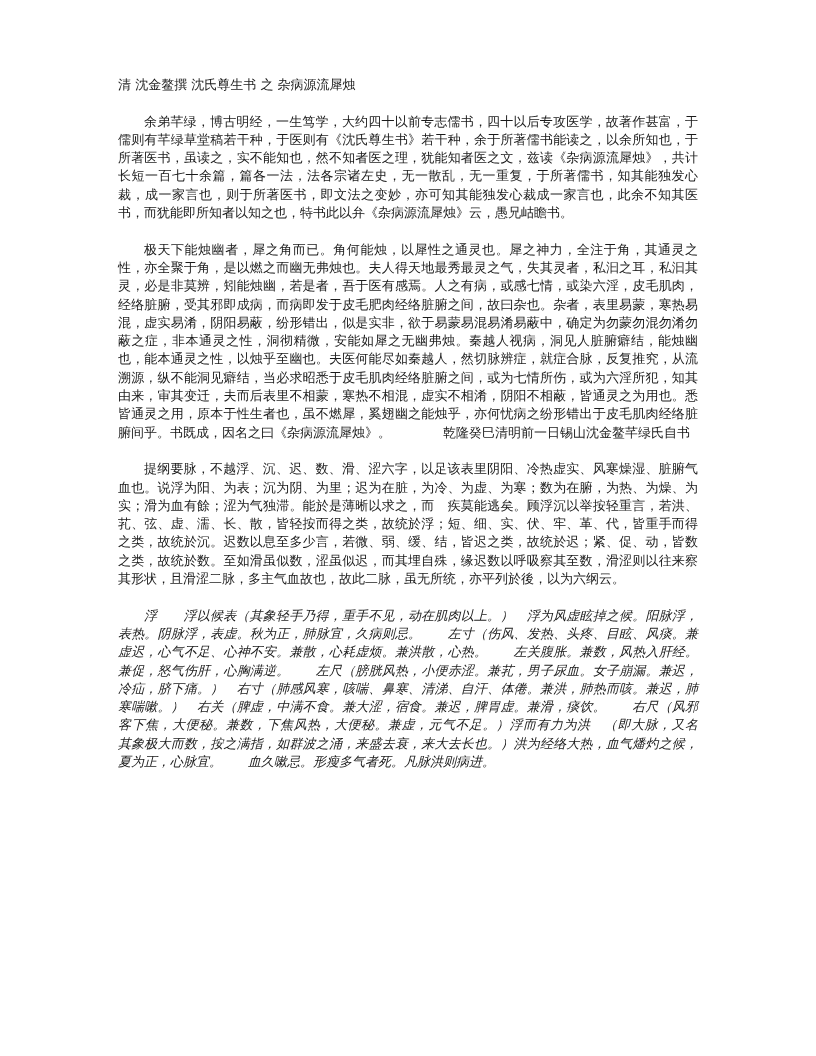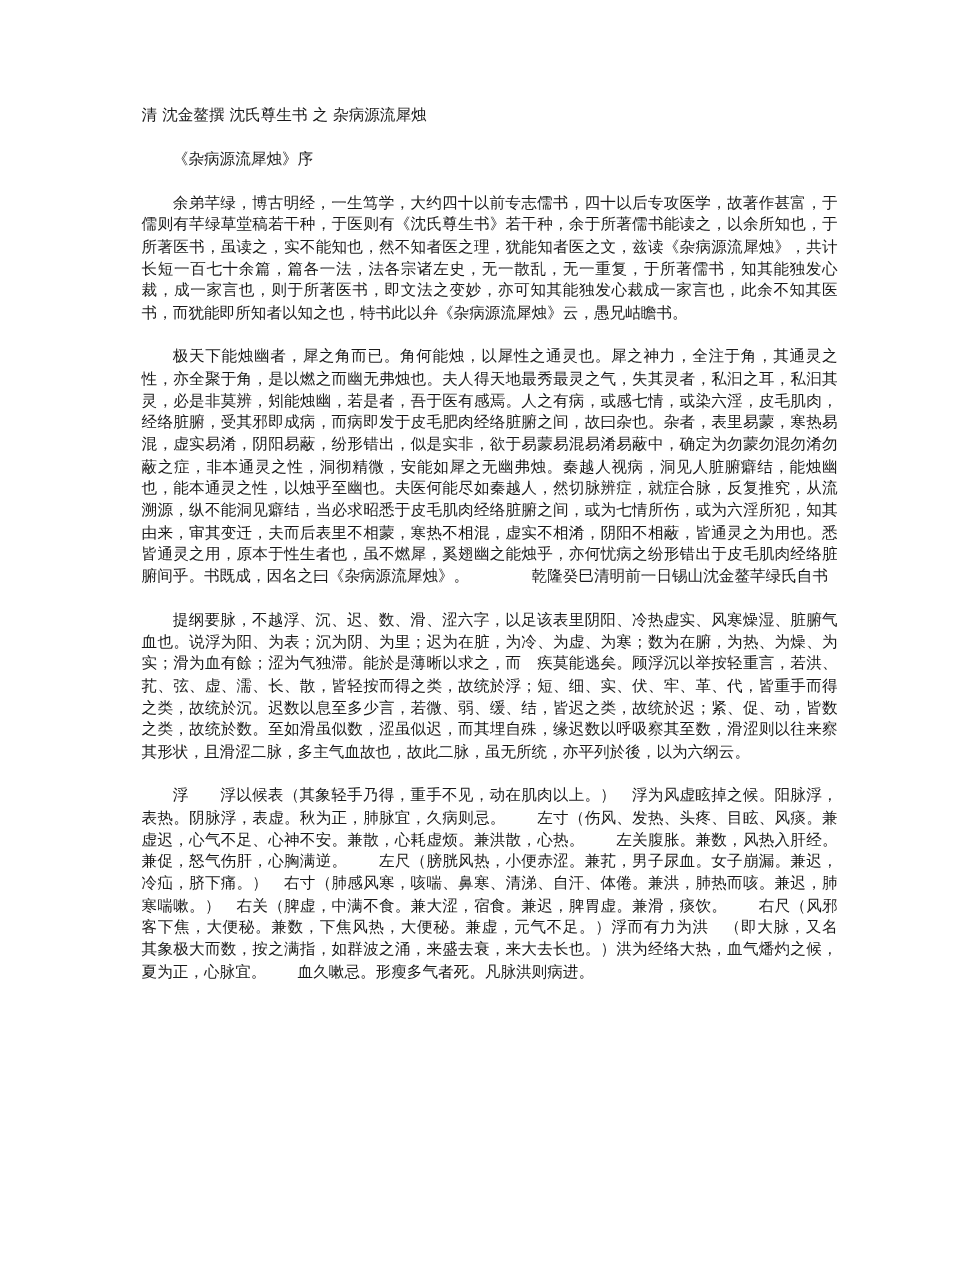--- a/index.html
+++ b/index.html
@@ -16,21 +16,21 @@
     position: relative;
     width: 816px;
     height: 1056px;
     background: #ffffff;
     box-sizing: border-box;
     overflow: hidden;
   }
   .content {
     position: absolute;
     left: 118px;
-    top: 88px;
+    top: 76px;
     width: 580px;
   }
   
   .line {
     font-size: 13px;
     line-height: 18.3px;
     text-align: justify;
     text-justify: inter-ideograph;
     letter-spacing: 0;
     word-wrap: break-word;
@@ -44,31 +44,31 @@
     text-indent: 2em;
     margin-bottom: 18.3px;
   }
   .para {
     text-indent: 2em;
     margin-bottom: 18.3px;
   }
   .para-last {
     text-indent: 2em;
     margin-bottom: 0;
+    font-style: italic;
   }
 </style>
 </head>
 <body>
 
 <div class="page">
   <div class="content">
 
     <div class="line byline">清 沈金鳌撰 沈氏尊生书 之 杂病源流犀烛</div>
 
-    <div class="line heading">《杂病源流犀烛》序</div>
 
     <div class="line para">余弟芊绿，博古明经，一生笃学，大约四十以前专志儒书，四十以后专攻医学，故著作甚富，于儒则有芊绿草堂稿若干种，于医则有《沈氏尊生书》若干种，余于所著儒书能读之，以余所知也，于所著医书，虽读之，实不能知也，然不知者医之理，犹能知者医之文，兹读《杂病源流犀烛》，共计长短一百七十余篇，篇各一法，法各宗诸左史，无一散乱，无一重复，于所著儒书，知其能独发心裁，成一家言也，则于所著医书，即文法之变妙，亦可知其能独发心裁成一家言也，此余不知其医书，而犹能即所知者以知之也，特书此以弁《杂病源流犀烛》云，愚兄岵瞻书。</div>
 
 
     <div class="line para">极天下能烛幽者，犀之角而已。角何能烛，以犀性之通灵也。犀之神力，全注于角，其通灵之性，亦全聚于角，是以燃之而幽无弗烛也。夫人得天地最秀最灵之气，失其灵者，私汩之耳，私汩其灵，必是非莫辨，矧能烛幽，若是者，吾于医有感焉。人之有病，或感七情，或染六淫，皮毛肌肉，经络脏腑，受其邪即成病，而病即发于皮毛肥肉经络脏腑之间，故曰杂也。杂者，表里易蒙，寒热易混，虚实易淆，阴阳易蔽，纷形错出，似是实非，欲于易蒙易混易淆易蔽中，确定为勿蒙勿混勿淆勿蔽之症，非本通灵之性，洞彻精微，安能如犀之无幽弗烛。秦越人视病，洞见人脏腑癖结，能烛幽也，能本通灵之性，以烛乎至幽也。夫医何能尽如秦越人，然切脉辨症，就症合脉，反复推究，从流溯源，纵不能洞见癖结，当必求昭悉于皮毛肌肉经络脏腑之间，或为七情所伤，或为六淫所犯，知其由来，审其变迁，夫而后表里不相蒙，寒热不相混，虚实不相淆，阴阳不相蔽，皆通灵之为用也。悉皆通灵之用，原本于性生者也，虽不燃犀，奚翅幽之能烛乎，亦何忧病之纷形错出于皮毛肌肉经络脏腑间乎。书既成，因名之曰《杂病源流犀烛》。　　　　乾隆癸巳清明前一日锡山沈金鳌芊绿氏自书</div>
 
 
     <div class="line para">提纲要脉，不越浮、沉、迟、数、滑、涩六字，以足该表里阴阳、冷热虚实、风寒燥湿、脏腑气血也。说浮为阳、为表；沉为阴、为里；迟为在脏，为冷、为虚、为寒；数为在腑，为热、为燥、为实；滑为血有餘；涩为气独滞。能於是薄晰以求之，而　疾莫能逃矣。顾浮沉以举按轻重言，若洪、芤、弦、虚、濡、长、散，皆轻按而得之类，故统於浮；短、细、实、伏、牢、革、代，皆重手而得之类，故统於沉。迟数以息至多少言，若微、弱、缓、结，皆迟之类，故统於迟；紧、促、动，皆数之类，故统於数。至如滑虽似数，涩虽似迟，而其埋自殊，缘迟数以呼吸察其至数，滑涩则以往来察其形状，且滑涩二脉，多主气血故也，故此二脉，虽无所统，亦平列於後，以为六纲云。</div>
 
     <div class="line para-last">浮　　浮以候表（其象轻手乃得，重手不见，动在肌肉以上。）　浮为风虚眩掉之候。阳脉浮，表热。阴脉浮，表虚。秋为正，肺脉宜，久病则忌。　　左寸（伤风、发热、头疼、目眩、风痰。兼虚迟，心气不足、心神不安。兼散，心耗虚烦。兼洪散，心热。　　左关腹胀。兼数，风热入肝经。兼促，怒气伤肝，心胸满逆。　　左尺（膀胱风热，小便赤涩。兼芤，男子尿血。女子崩漏。兼迟，冷疝，脐下痛。）　右寸（肺感风寒，咳喘、鼻寒、清涕、自汗、体倦。兼洪，肺热而咳。兼迟，肺寒喘嗽。）　右关（脾虚，中满不食。兼大涩，宿食。兼迟，脾胃虚。兼滑，痰饮。　　右尺（风邪客下焦，大便秘。兼数，下焦风热，大便秘。兼虚，元气不足。）浮而有力为洪　（即大脉，又名　　其象极大而数，按之满指，如群波之涌，来盛去衰，来大去长也。）洪为经络大热，血气燔灼之候，夏为正，心脉宜。　　血久嗽忌。形瘦多气者死。凡脉洪则病进。</div>

